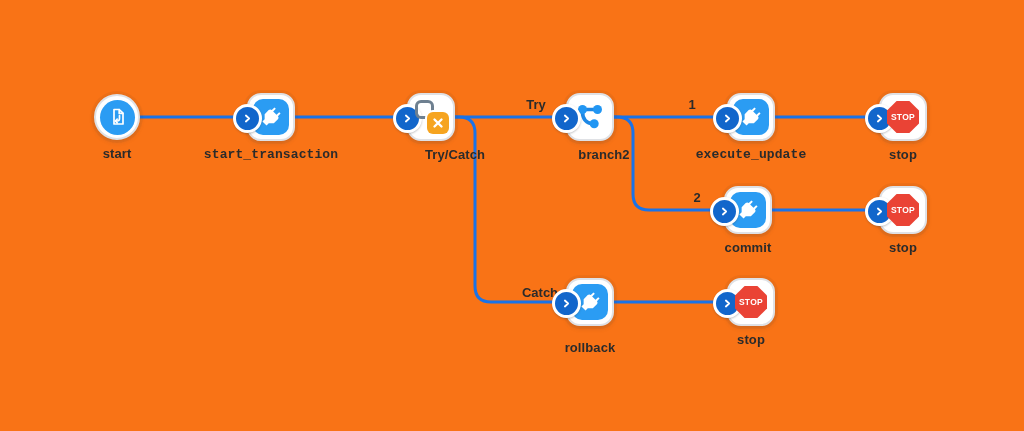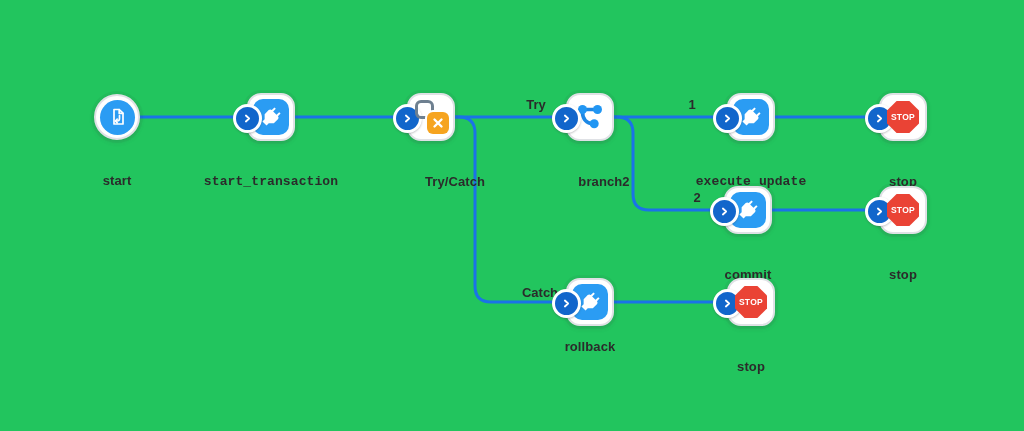--- a/index.html
+++ b/index.html
@@ -1,33 +1,33 @@
 <!DOCTYPE html>
 <html style="--edge-blue: #1a73e8; --port-blue: #1266cb; --node-blue: #2b9cf3; --stop-red: #ea4335; --try-orange: #f6a41f; --catch-gray: #6e8090; --node-border: #dfe1e5; --label-ink: #2b2b2b;"><head>
 <meta charset="utf-8">
 <style>
   html,body{margin:0;padding:0;background:#fff;}
   #canvas{
-    position:relative;width:1024px;height:431px;background:#22c55e;overflow:hidden;
+    position:relative;width:1024px;height:431px;background:#f97316;overflow:hidden;
     font-family:"Liberation Sans", sans-serif;
   }
   #edge-layer{position:absolute;left:0;top:0;width:1024px;height:431px;}
   .edge{fill:none;stroke:var(--edge-blue);stroke-width:3;stroke-linecap:round;}
 
   
   .node{
     position:absolute;width:48px;height:48px;box-sizing:border-box;
     background:#fff;border:2px solid var(--node-border);border-radius:14px;
     box-shadow:0 0 0 3px rgba(60,64,67,.05),0 2px 5px rgba(60,64,67,.18);
     display:flex;align-items:center;justify-content:center;
   }
   .node.circle{border-radius:50%;}
   .node-label{
     position:absolute;transform:translateX(-50%);white-space:nowrap;
-    font-size:13px;font-weight:600;color:var(--label-ink);letter-spacing:.1px;margin-top:27px;
+    font-size:13px;font-weight:600;color:var(--label-ink);letter-spacing:.1px;
   }
   .edge-label{
     position:absolute;transform:translate(-50%,-50%);white-space:nowrap;
     font-size:13px;font-weight:700;color:var(--label-ink);
   }
 
   
   .port{
     position:absolute;left:-16px;top:9px;width:23px;height:23px;
     background:var(--port-blue);border:3px solid #fff;border-radius:50%;
@@ -85,21 +85,21 @@
   #node-stop3{left:727px;top:278px;}
 
   #label-start{left:117px;top:146px;}
   #label-start_transaction{left:271px;top:147px;font-family:Liberation Mono, monospace;}
   #label-try_catch{left:455px;top:147px;}
   #label-branch2{left:604px;top:147px;}
   #label-execute_update{left:751px;top:147px;font-family:Liberation Mono, monospace;}
   #label-stop1{left:903px;top:147px;}
   #label-commit{left:748px;top:240px;text-align:center;}
   #label-stop2{left:903px;top:240px;}
-  #label-rollback{left:590px;top:312px;text-align:right;}
+  #label-rollback{left:590px;top:340px;text-align:right;}
   #label-stop3{left:751px;top:332px;}
 
   #edge-label-try{left:536px;top:104px;}
   #edge-label-one{left:692px;top:104px;}
   #edge-label-two{left:697px;top:197px;}
   #edge-label-catch{left:540px;top:292px;}
 </style>
 </head>
 <body>
 

